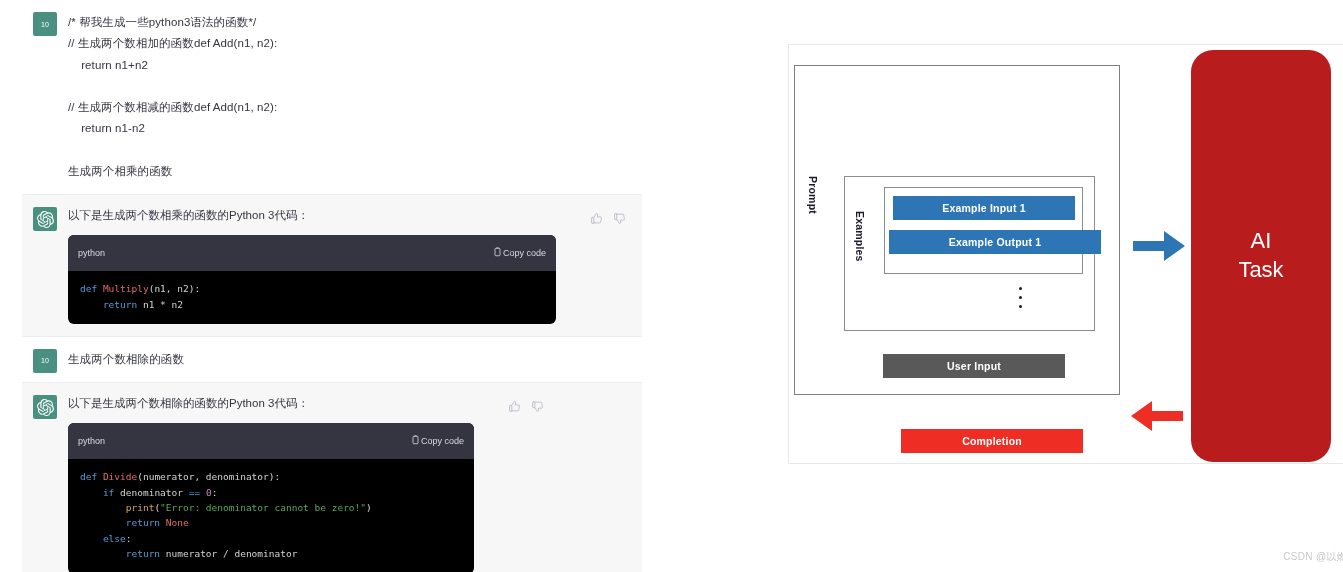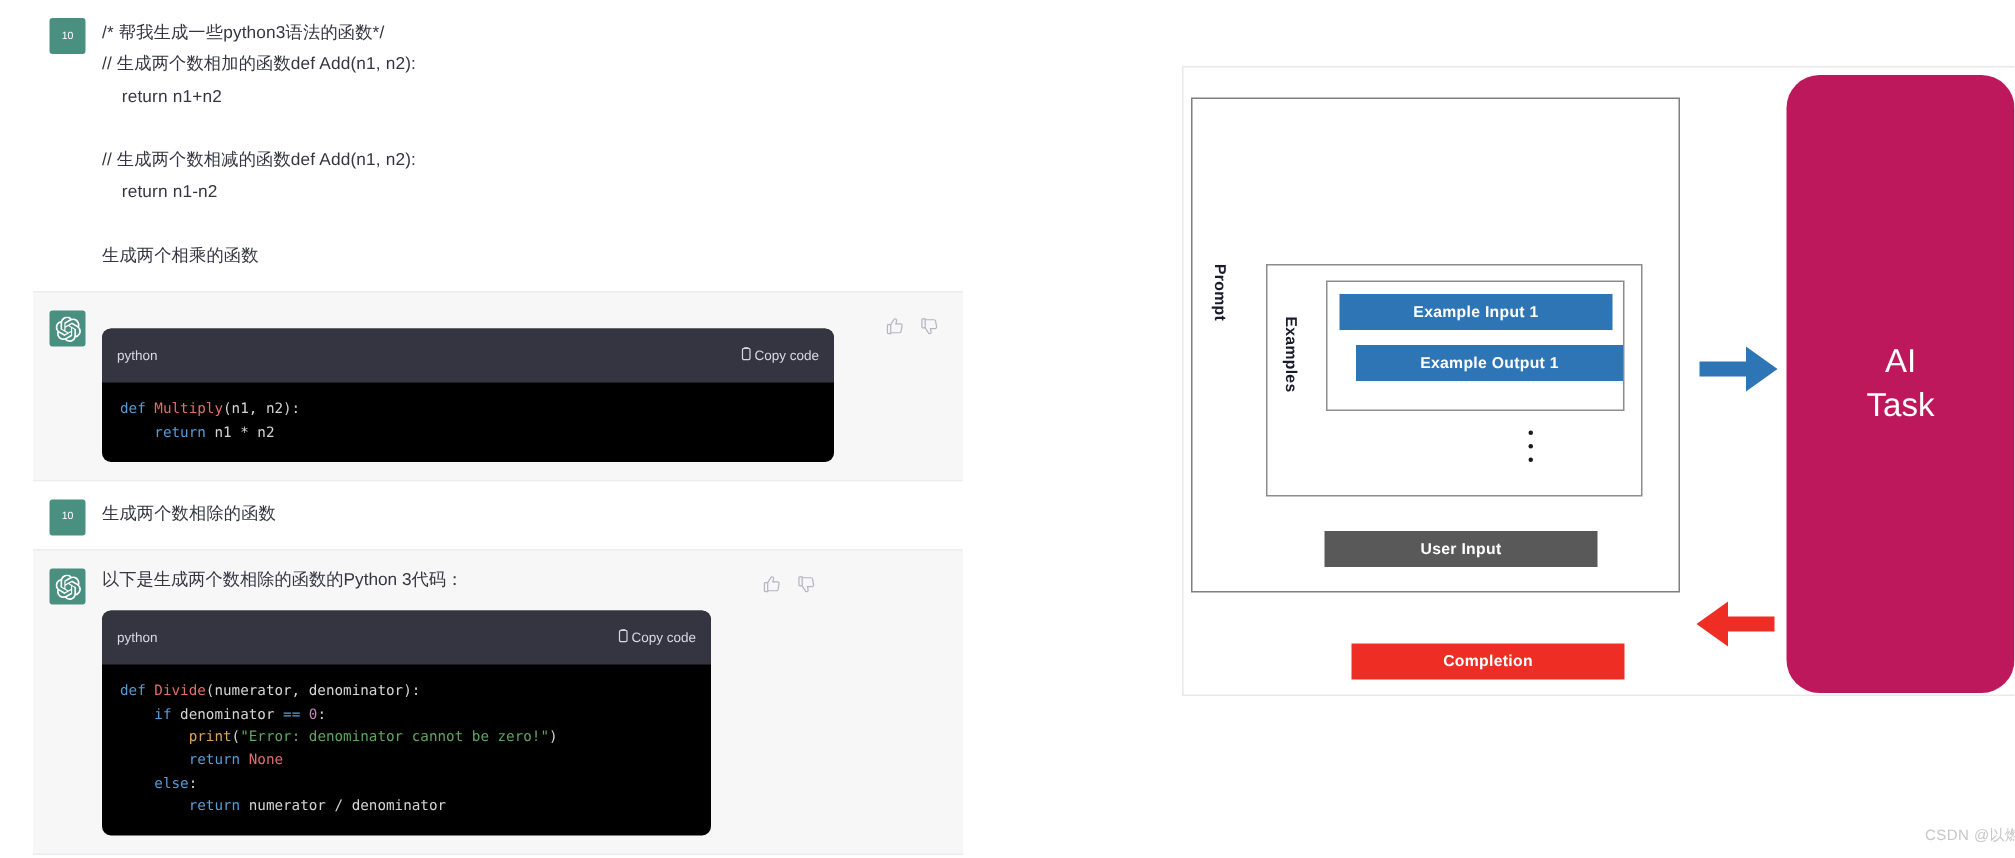--- a/index.html
+++ b/index.html
@@ -93,32 +93,32 @@
     display: flex; align-items: center; justify-content: center;
     color: #ffffff; font-weight: bold; letter-spacing: .2px;
     font-size: 10.5px; text-align: center;
   }
   .bar-blue { background: #2e75b6; }
   .bar-gray { background: #595959; }
   .bar-red  { background: #ee2e24; }
 
   .b-hltd { position: absolute; left: 58px; top: 17px; width: 180px; height: 24px; font-size: 10px; }
   .b-in1  { position: absolute; left: 8px; top: 8px; width: 182px; height: 24px; }
-  .b-out1 { position: absolute; left: 19px; top: 42px; width: 178px; height: 24px; text-align: center; }
+  .b-out1 { position: absolute; left: 4px; top: 42px; width: 212px; height: 24px; text-align: center; }
   .dots {
     position: absolute; left: 174px; top: 110px;
     display: flex; flex-direction: column; gap: 6px; align-items: center;
   }
   .dots i { width: 3px; height: 3px; background: #1a1a1a; border-radius: 50%; display:block; }
   .b-user { position: absolute; left: 88px; top: 288px; width: 182px; height: 24px; }
   .b-comp { position: absolute; left: 112px; top: 384px; width: 182px; height: 24px; }
 
   .ai-model {
-    position: absolute; left: 402px; top: 5px; width: 152px; height: 412px;
-    background: #be185d; border-radius: 22px;
+    position: absolute; left: 402px; top: 5px; width: 140px; height: 412px;
+    background: #b91c1c; border-radius: 22px;
     display: flex; align-items: center; justify-content: center;
     color: #ffffff; font-size: 22px; line-height: 1.3; text-align: center;
     font-weight: 400;
   }
 
   .arrow { position: absolute; }
   .arrow svg { display: block; }
   .arrow-right { left: 342px; top: 182px; }
   .arrow-left  { left: 340px; top: 352px; }
 
@@ -155,20 +155,21 @@
 
     <div class="msg assistant">
       <div class="avatar-col">
         <div class="avatar bot-av">
           <svg viewBox="0 0 24 24" width="17" height="17" aria-hidden="true">
             <path fill="#ffffff" d="M22.28 9.82a5.98 5.98 0 0 0-.52-4.91 6.05 6.05 0 0 0-6.51-2.9A6.07 6.07 0 0 0 4.98 4.18a5.98 5.98 0 0 0-4 2.9 6.05 6.05 0 0 0 .75 7.1 5.98 5.98 0 0 0 .51 4.91 6.05 6.05 0 0 0 6.52 2.9A5.98 5.98 0 0 0 13.26 24a6.05 6.05 0 0 0 5.77-4.19 5.99 5.99 0 0 0 4-2.9 6.06 6.06 0 0 0-.75-7.09zM13.26 22.43a4.48 4.48 0 0 1-2.88-1.04l.14-.08 4.78-2.76a.79.79 0 0 0 .39-.68v-6.74l2.02 1.17a.07.07 0 0 1 .04.05v5.58a4.5 4.5 0 0 1-4.5 4.5zM3.6 18.3a4.47 4.47 0 0 1-.54-3.01l.14.09 4.78 2.76a.77.77 0 0 0 .78 0l5.84-3.37v2.33a.08.08 0 0 1-.03.06L9.74 19.96a4.5 4.5 0 0 1-6.14-1.65zM2.34 7.9a4.48 4.48 0 0 1 2.35-1.97V11.6a.77.77 0 0 0 .38.67l5.82 3.36-2.02 1.17a.08.08 0 0 1-.07 0l-4.83-2.79A4.5 4.5 0 0 1 2.34 7.9zm16.6 3.86L13.1 8.38 15.12 7.2a.08.08 0 0 1 .07 0l4.83 2.79a4.5 4.5 0 0 1-.68 8.12v-5.67a.8.8 0 0 0-.39-.67zm2.01-3.02l-.14-.09-4.77-2.78a.78.78 0 0 0-.79 0L9.42 9.24V6.91a.07.07 0 0 1 .03-.06l4.83-2.79a4.5 4.5 0 0 1 6.68 4.66zM8.32 12.87L6.3 11.7a.08.08 0 0 1-.04-.06V6.07a4.5 4.5 0 0 1 7.38-3.45l-.14.08L8.72 5.46a.79.79 0 0 0-.39.68zm1.1-2.36l2.6-1.5 2.61 1.5v3l-2.6 1.5-2.61-1.5z"></path>
           </svg>
         </div>
       </div>
       <div class="msg-body">
+        <div class="reply-line">以下是生成两个数相乘的函数的Python 3代码：</div>
         <div class="codeblock">
           <div class="code-head">
             <span class="code-lang">python</span>
             <span class="copy-btn">
               <span>
                 <svg viewBox="0 0 14 16">
                     <rect x="3" y="2" width="8" height="12" rx="1.5"></rect>
                     <path d="M5.5 2.2V1.4h3v.8"></path>
                   </svg>
               </span>

